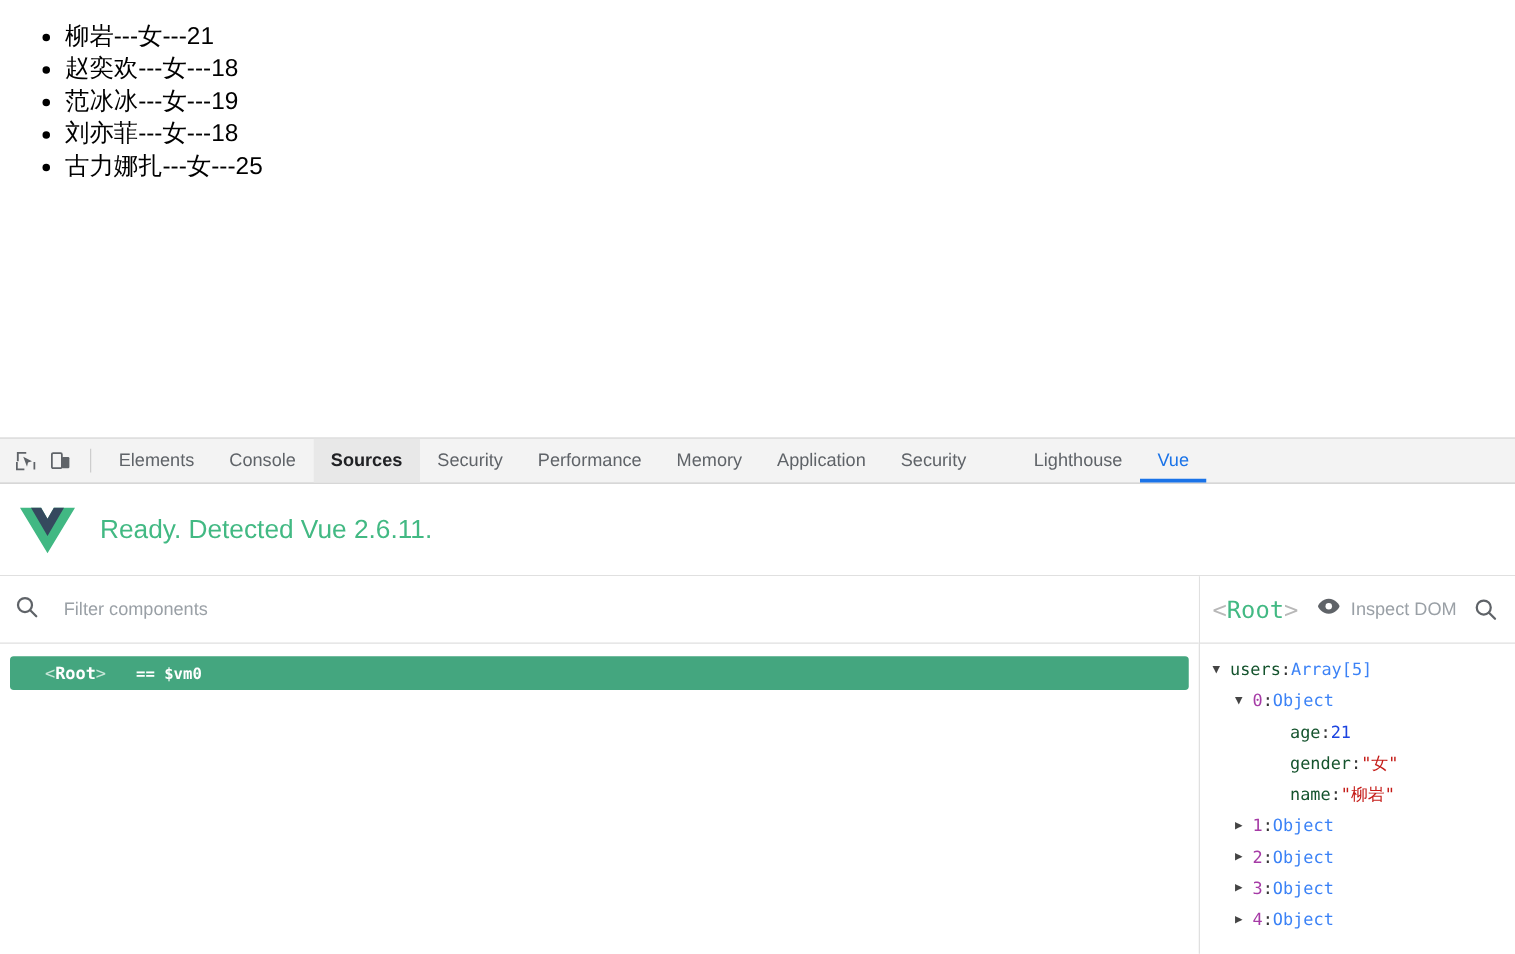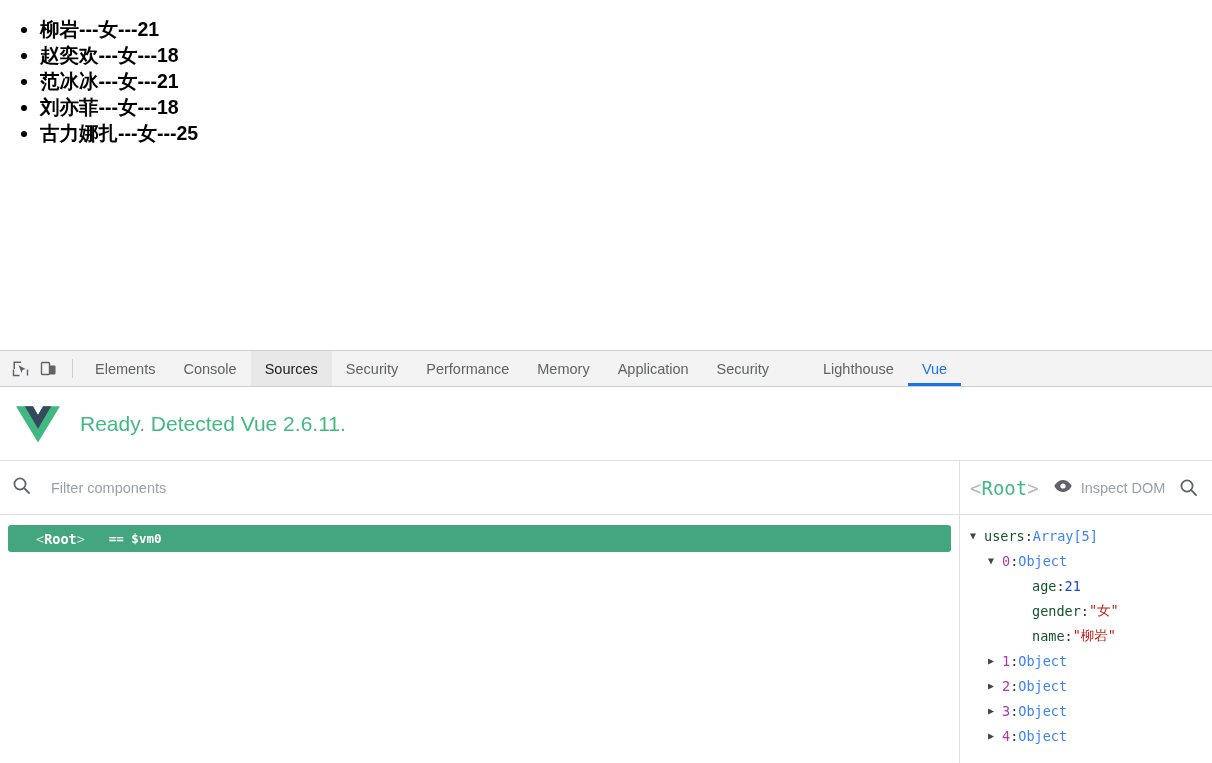--- a/index.html
+++ b/index.html
@@ -17,24 +17,23 @@
   
   #page-viewport {
     position: absolute;
     left: 0; top: 0;
     width: 1212px;
     height: 350px;
     background: #ffffff;
     overflow: hidden;
   }
   #user-list {
-    margin: 16px 0 0 0;
+    margin: 16px 0 0 12px;
     padding-left: 40px;
     list-style-type: disc;
-    font-weight: bold;
   }
   #user-list li {
     font-family: "Liberation Sans", sans-serif;
     font-size: 19.5px;
     line-height: 26px;
     color: #000000;
     margin: 0;
     padding: 0;
   }
 
@@ -83,20 +82,21 @@
     padding: 0 14px;
     font-size: 14.5px;
     color: #5f6368;
     cursor: pointer;
     position: relative;
     white-space: nowrap;
   }
   .dt-tab.hovered {
     background: #e8e8e8;
     color: #202124;
+    font-weight: bold;
   }
   .dt-tab.active {
     color: #1a73e8;
   }
   .dt-tab.active::after {
     content: "";
     position: absolute;
     left: 0; right: 0; bottom: 0;
     height: 3px;
     background: #1a73e8;
@@ -261,21 +261,21 @@
   .indent-2 { padding-left: 28px; }
   .indent-3 { padding-left: 58px; }
 </style>
 </head>
 <body>
 
 <div id="page-viewport">
   <ul id="user-list">
       <li>柳岩---女---21</li>
       <li>赵奕欢---女---18</li>
-      <li>范冰冰---女---21</li>
+      <li>范冰冰---女---19</li>
       <li>刘亦菲---女---18</li>
       <li>古力娜扎---女---25</li>
     </ul>
 </div>
 
 <div id="devtools">
 
   <div id="devtools-tabbar">
     <div class="toolbar-icon-btn">
       <svg width="17" height="17" viewBox="0 0 17 17">

